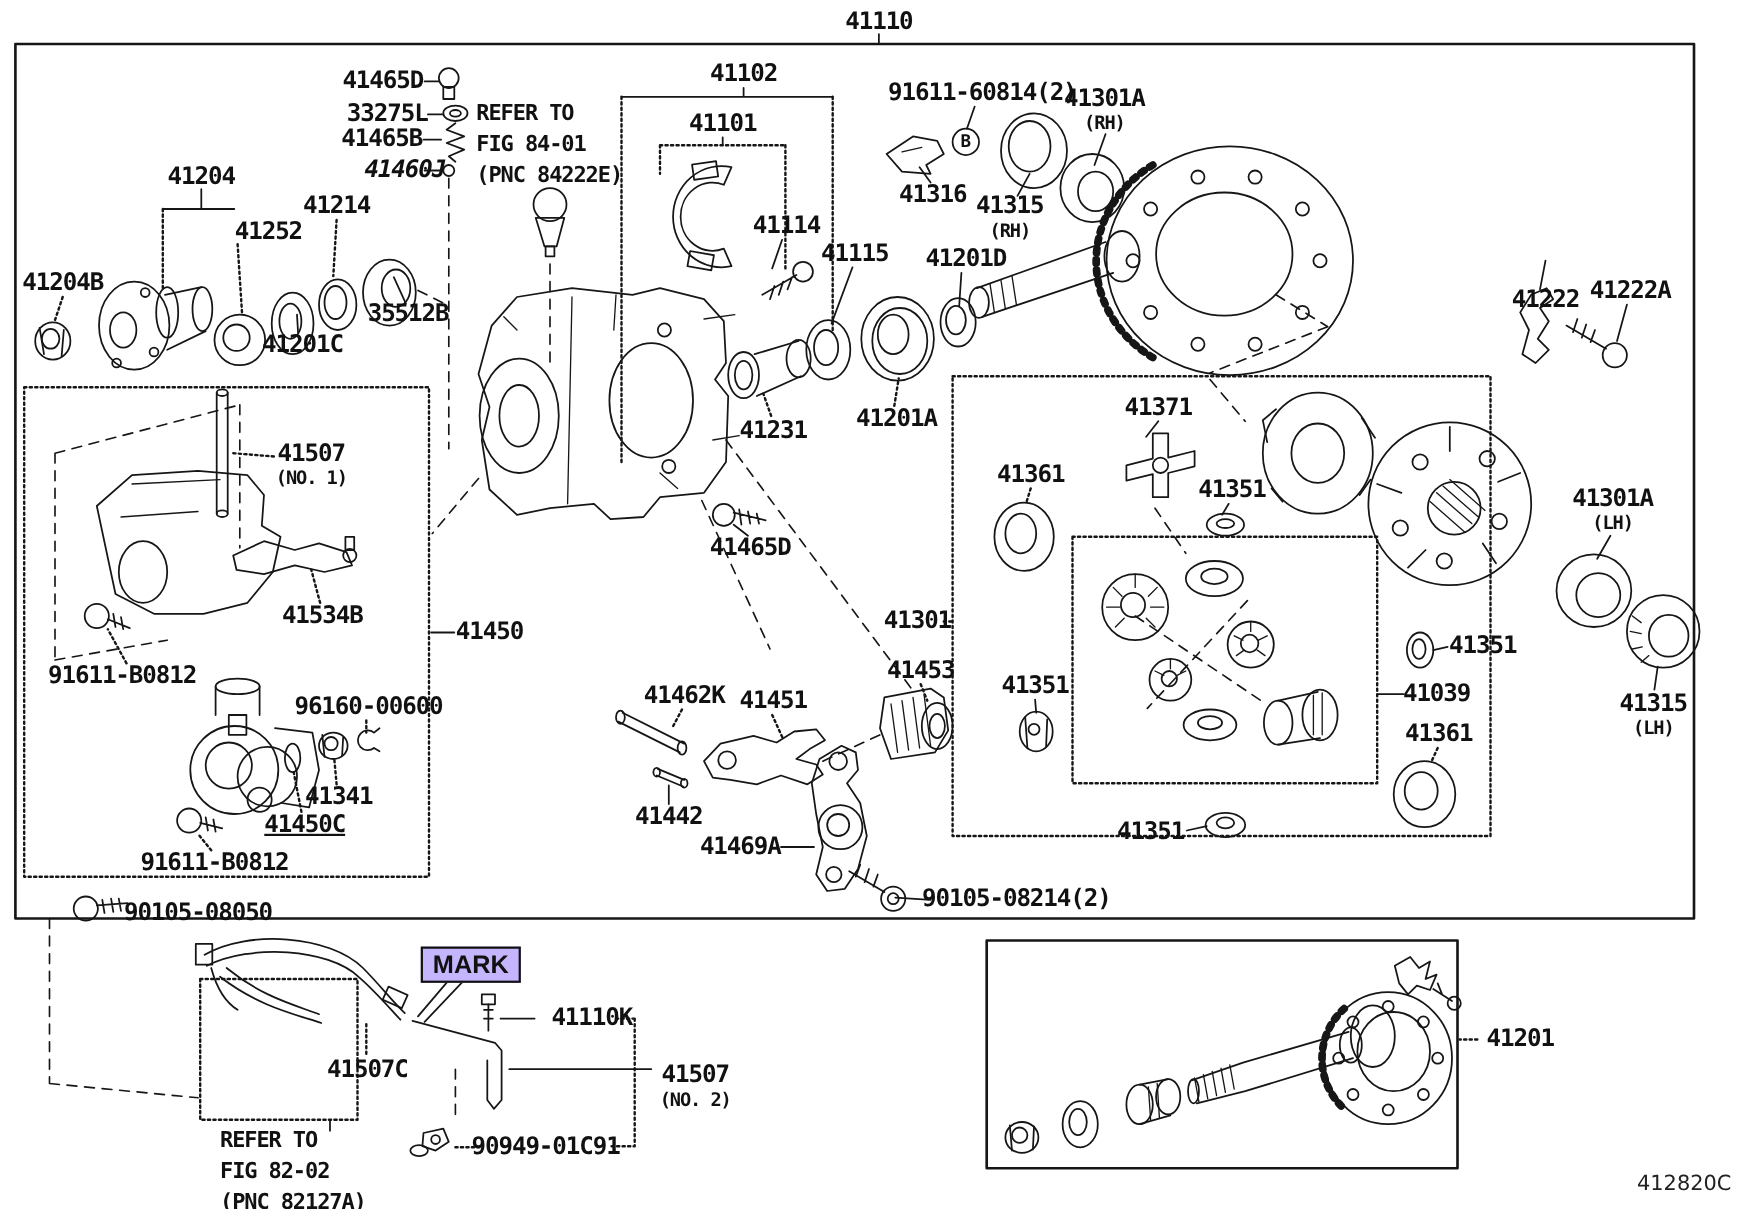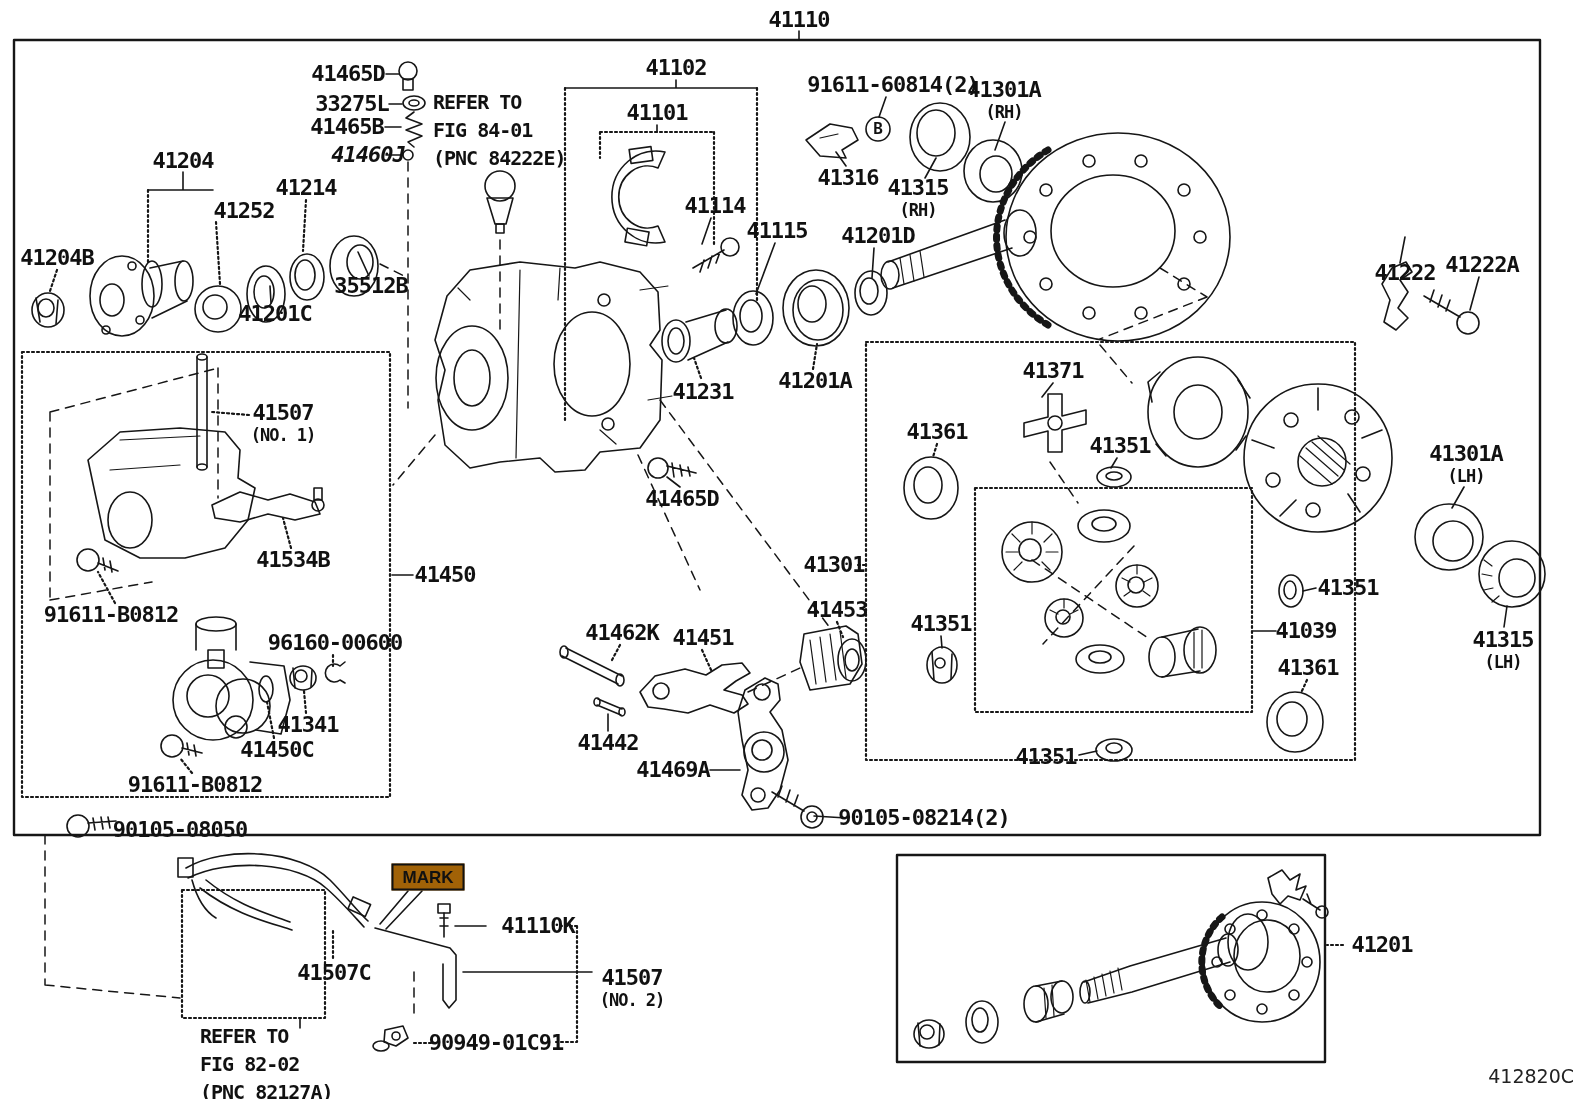--- a/index.html
+++ b/index.html
@@ -9,22 +9,22 @@
   svg *{stroke:#161616;fill:none;stroke-width:1.6;stroke-linecap:round;stroke-linejoin:round;}
   .thick{stroke-width:2.4;}
   .dot{stroke-dasharray:2 3;stroke-width:2.2;}
   .dash{stroke-dasharray:9 7;stroke-width:1.5;}
   .fine{stroke-width:1.2;}
   .teeth{stroke-width:7;stroke-dasharray:3.5 6;}
   .lbl{position:absolute;transform:translate(-50%,-50%);font:700 22px "DejaVu Sans Mono",monospace;
        letter-spacing:-1px;color:#111;white-space:nowrap;text-align:center;line-height:1;z-index:5;}
   .lbl .s{display:block;font-size:17px;font-weight:700;margin-top:3px;}
   .lbl.bsym{font-size:16px;letter-spacing:0;}
-  .lbl.boxed .t{display:inline-block;border:2px solid #111;padding:3px 9px;background:#a16207;
-       font-family:"Liberation Sans",sans-serif;font-size:17px;font-weight:700;letter-spacing:0;}
+  .lbl.boxed .t{display:inline-block;border:2px solid #111;padding:3px 9px;background:#c4b5fd;
+       font-family:"Liberation Sans",sans-serif;font-size:23px;font-weight:700;letter-spacing:0;}
   .note{position:absolute;font:700 20px "DejaVu Sans Mono",monospace;letter-spacing:-1px;
        line-height:1.4;white-space:pre;color:#111;z-index:5;}
   .corner{position:absolute;right:18px;bottom:12px;font:400 19px "DejaVu Sans",sans-serif;color:#222;z-index:5;}
 </style>
 </head>
 <body>
 
 <div id="stage">
 
 <svg width="1592" height="1099" viewBox="0 0 1592 1099">
@@ -537,21 +537,21 @@
   </div>
     <div class="lbl" style="left: 111px; top: 615px;">
     <span class="t">91611-B0812</span>
   </div>
     <div class="lbl" style="left: 335px; top: 643px;">
     <span class="t">96160-00600</span>
   </div>
     <div class="lbl" style="left: 308px; top: 725px;">
     <span class="t">41341</span>
   </div>
-    <div class="lbl" style="left: 277px; top: 750px;">
+    <div class="lbl" style="left: 277px; top: 750px; text-decoration: underline;">
     <span class="t">41450C</span>
   </div>
     <div class="lbl" style="left: 195px; top: 785px;">
     <span class="t">91611-B0812</span>
   </div>
     <div class="lbl" style="left: 180px; top: 830px;">
     <span class="t">90105-08050</span>
   </div>
     <div class="lbl" style="left: 622px; top: 633px;">
     <span class="t">41462K</span>

